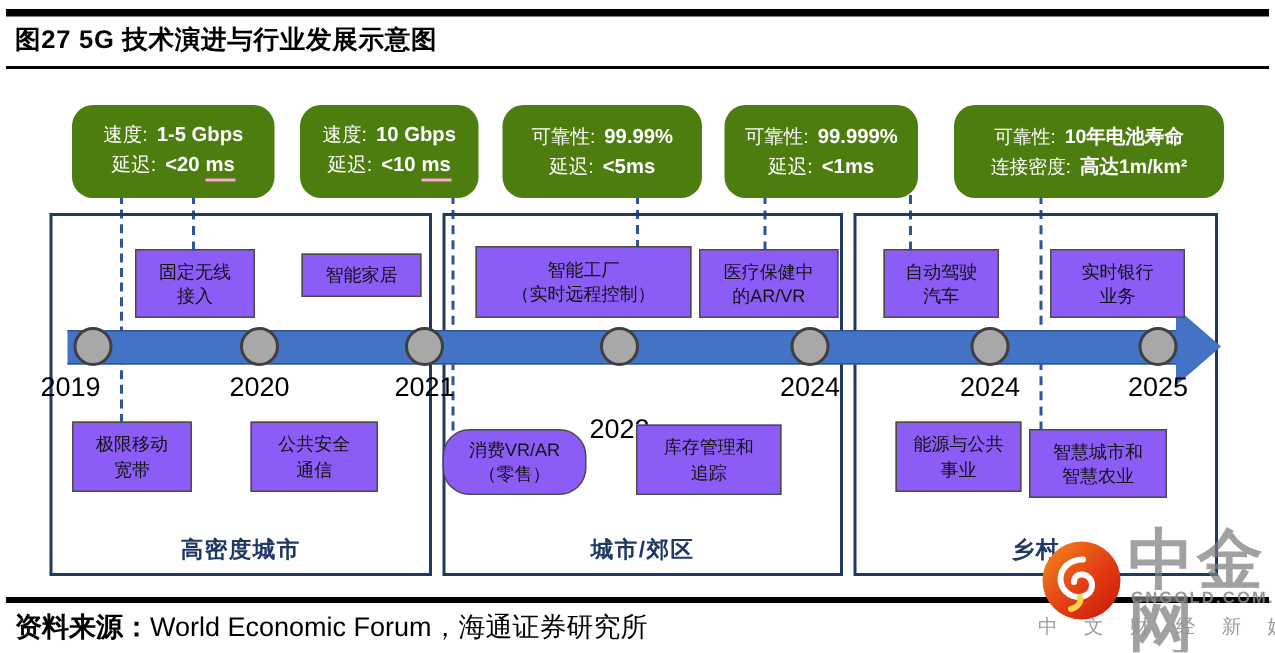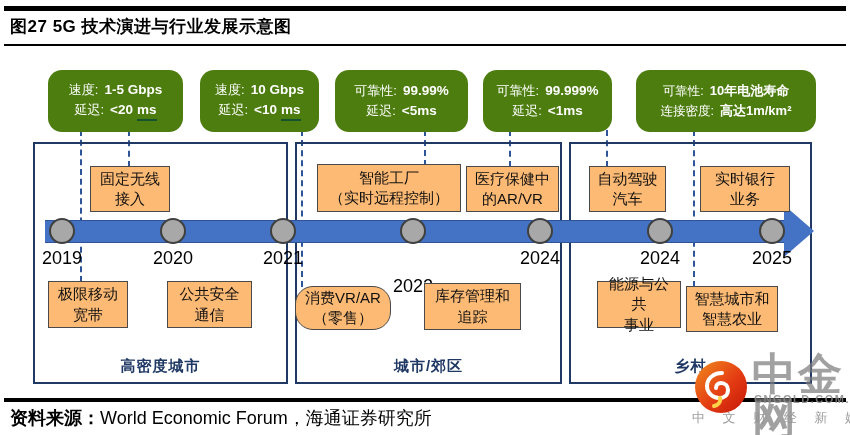--- a/index.html
+++ b/index.html
@@ -9,21 +9,21 @@
   #rule-top{top:6px;height:5px;}
   #rule-title{top:44px;height:2px;}
   #rule-bottom{top:398px;height:4px;}
   #page-title{position:absolute;left:10px;top:15px;font-size:17px;font-weight:700;color:#000;letter-spacing:.5px;}
 
   .callout{position:absolute;top:70px;height:62px;background:#4d7c0f;border-radius:14px;color:#fff;
            display:flex;flex-direction:column;justify-content:center;align-items:center;gap:2px;z-index:6;}
   .c-row{display:flex;align-items:baseline;font-size:13px;line-height:1.35;}
   .c-label{margin-right:6px;font-weight:400;}
   .c-value{font-weight:700;font-size:13.5px;}
-  .c-unit{margin-left:4px;border-bottom:2px solid #14532d;}
+  .c-unit{margin-left:4px;border-bottom:2px solid #f9a8d4;}
   #callout-1{left:48px;width:135px;}
   #callout-2{left:200px;width:119px;}
   #callout-3{left:335px;width:133px;}
   #callout-4{left:483px;width:129px;}
   #callout-5{left:636px;width:180px;}
   #callout-5 .c-row{font-size:12.5px;}
   #callout-5 .c-value{font-size:13px;}
 
   .dash{position:absolute;top:130px;width:0;border-left:2px dashed #2e5597;z-index:1;}
   #dash-1{left:80px;height:152px;}
@@ -43,25 +43,25 @@
 
   .band{position:absolute;left:45px;top:220px;width:741px;height:23px;background:#4472C4;
         border-top:1px solid #2f5496;border-bottom:1px solid #2f5496;box-sizing:border-box;z-index:3;}
   .arrowhead{position:absolute;left:784px;top:205px;width:0;height:0;
              border-left:30px solid #4472C4;border-top:26px solid transparent;border-bottom:26px solid transparent;z-index:3;}
   .node{position:absolute;top:218px;width:26px;height:26px;border-radius:50%;background:#a8a8a8;
         border:2px solid #3f3f3f;box-sizing:border-box;z-index:4;}
   #node-1{left:49px;}#node-2{left:160px;}#node-3{left:270px;}#node-4{left:400px;}
   #node-5{left:527px;}#node-6{left:647px;}#node-7{left:759px;}
   .year{position:absolute;top:248px;width:70px;text-align:center;font-size:18px;color:#000;z-index:4;}
-  #year-1{left:27px;}#year-2{left:138px;}#year-3{left:248px;}#year-4{left:378px;margin-top:28px;}
+  #year-1{left:12px;}#year-2{left:138px;}#year-3{left:248px;}#year-4{left:378px;margin-top:28px;}
   #year-5{left:505px;}#year-6{left:625px;}#year-7{left:737px;}
 
-  .wbox{position:absolute;background:#fdba74;border:1px solid #4a4a4a;display:flex;align-items:center;
-        justify-content:center;text-align:center;font-size:15px;line-height:1.35;white-space:pre-line;
+  .wbox{position:absolute;background:#8b5cf6;border:1px solid #4a4a4a;display:flex;align-items:center;
+        justify-content:center;text-align:center;font-size:12px;line-height:1.35;white-space:pre-line;
         color:#111;z-index:5;padding:2px 4px;box-sizing:border-box;}
   #tbox-1{left:90px; top:166px;width:80px; height:46px;}
   #tbox-2{left:201px;top:169px;width:80px; height:29px;}
   #tbox-3{left:317px;top:164px;width:144px;height:48px;}
   #tbox-4{left:466px;top:166px;width:93px; height:46px;}
   #tbox-5{left:589px;top:166px;width:77px; height:46px;}
   #tbox-6{left:700px;top:166px;width:90px; height:46px;}
   #bbox-1{left:48px; top:281px;width:80px; height:47px;}
   #bbox-2{left:167px;top:281px;width:85px; height:47px;}
   #bbox-3{left:295px;top:286px;width:96px; height:44px;border-radius:18px;}
@@ -170,20 +170,21 @@
   <div class="year" id="year-1">2019</div>
   <div class="year" id="year-2">2020</div>
   <div class="year" id="year-3">2021</div>
   <div class="year" id="year-4">2022</div>
   <div class="year" id="year-5">2024</div>
   <div class="year" id="year-6">2024</div>
   <div class="year" id="year-7">2025</div>
 
   <div class="wbox" id="tbox-1">固定无线
 接入</div>
+  <div class="wbox" id="tbox-2">智能家居</div>
   <div class="wbox" id="tbox-3">智能工厂
 （实时远程控制）</div>
   <div class="wbox" id="tbox-4">医疗保健中
 的AR/VR</div>
   <div class="wbox" id="tbox-5">自动驾驶
 汽车</div>
   <div class="wbox" id="tbox-6">实时银行
 业务</div>
 
   <div class="wbox" id="bbox-1">极限移动

